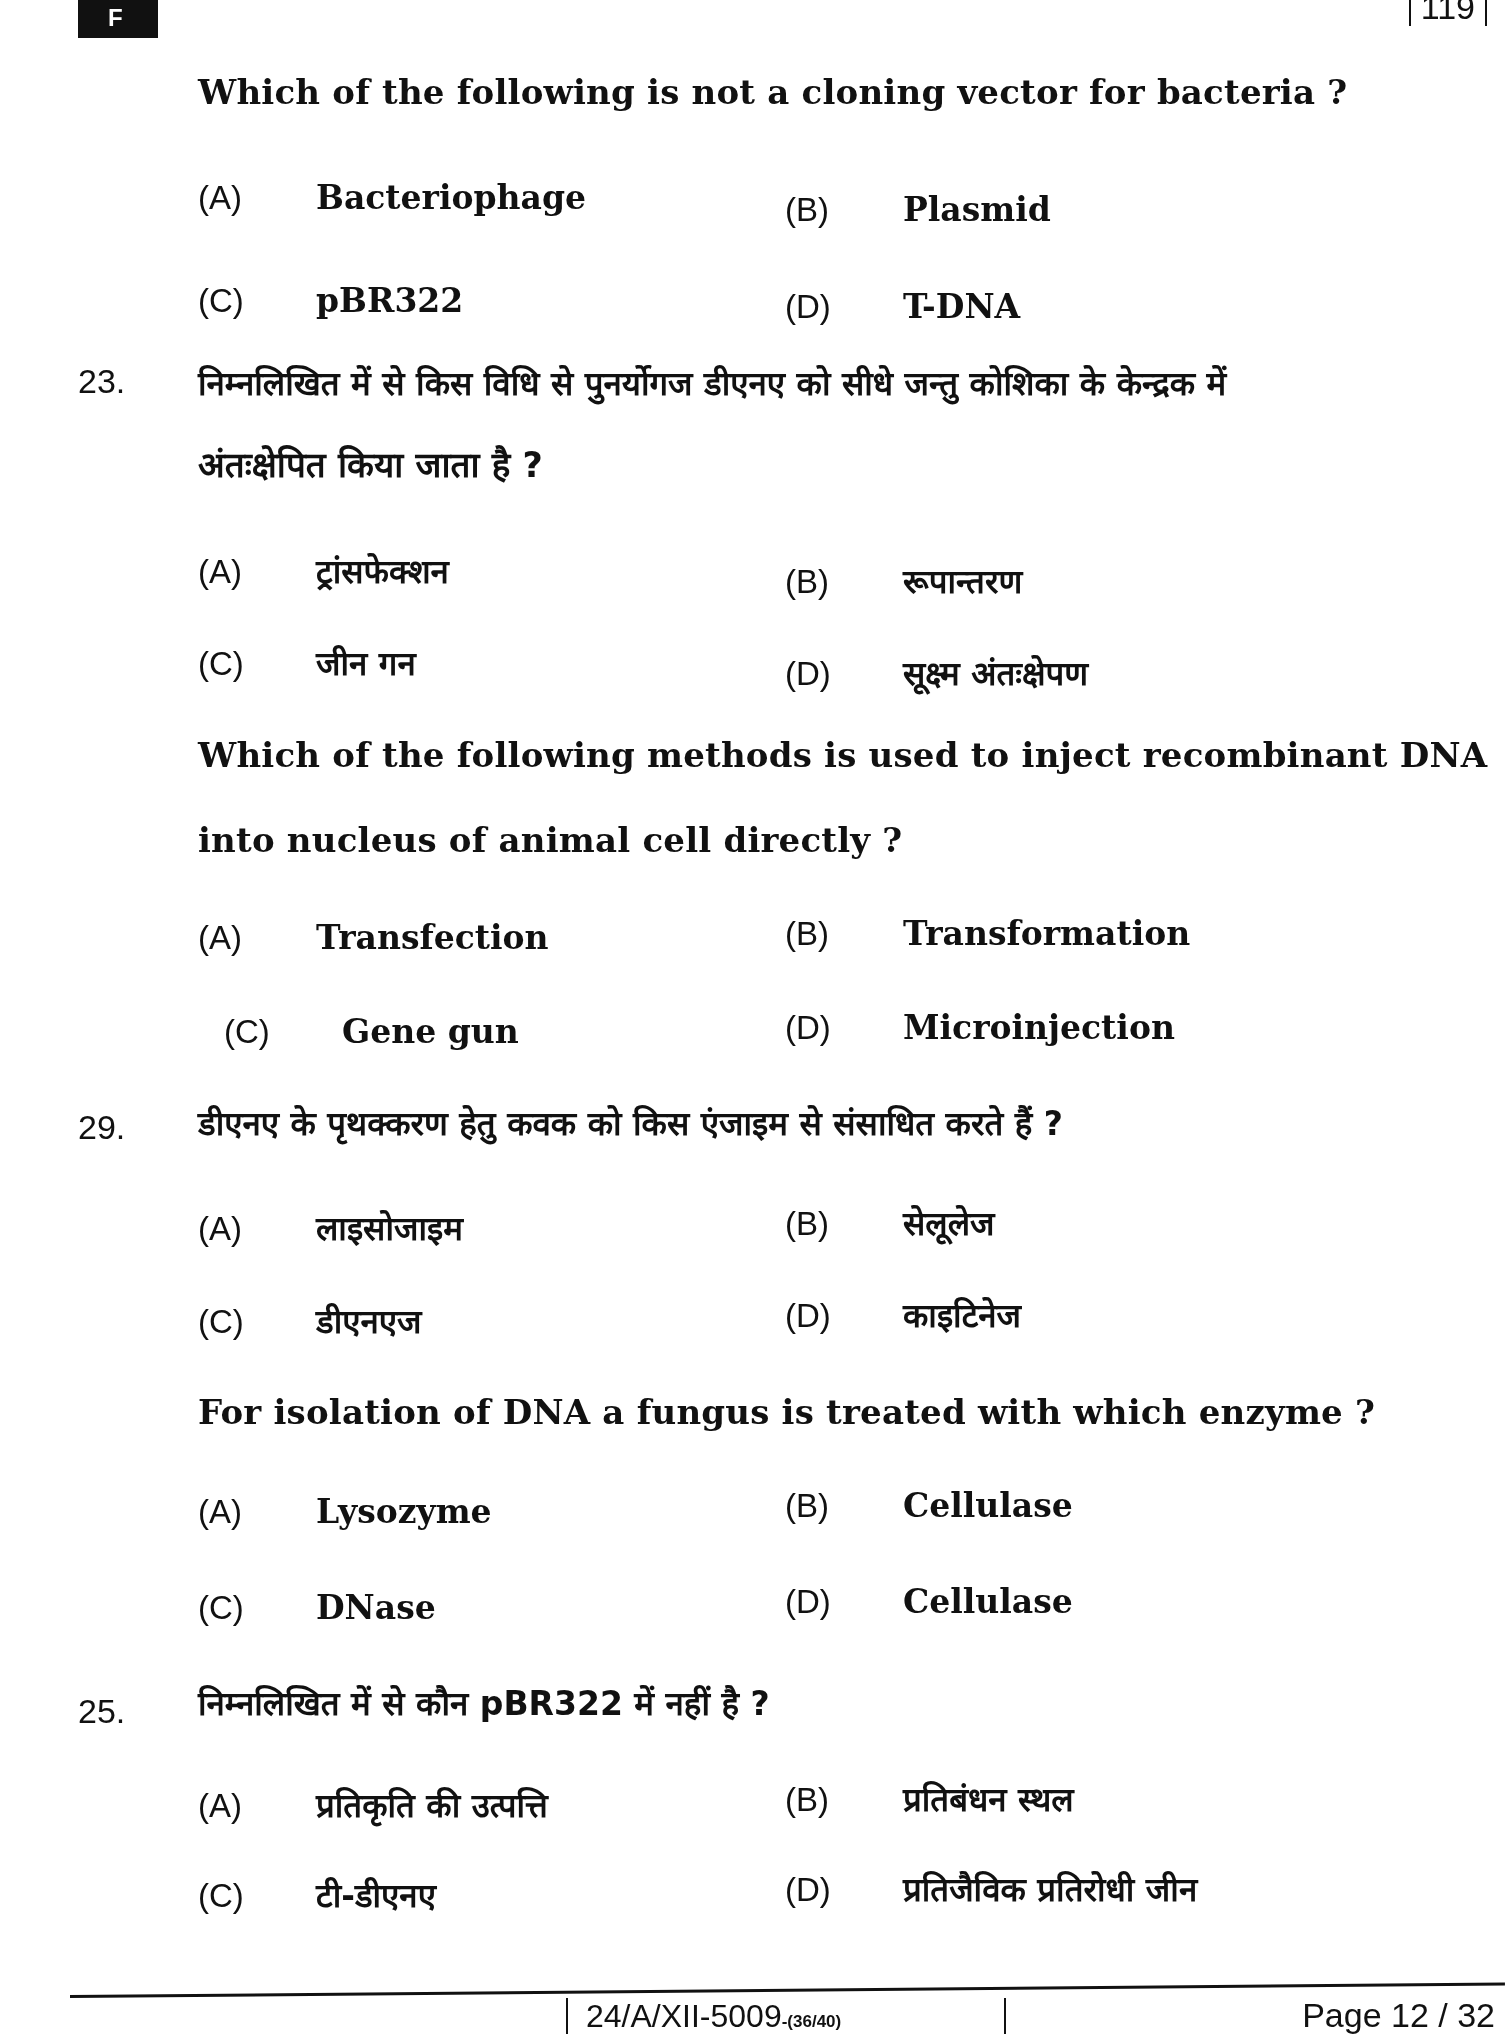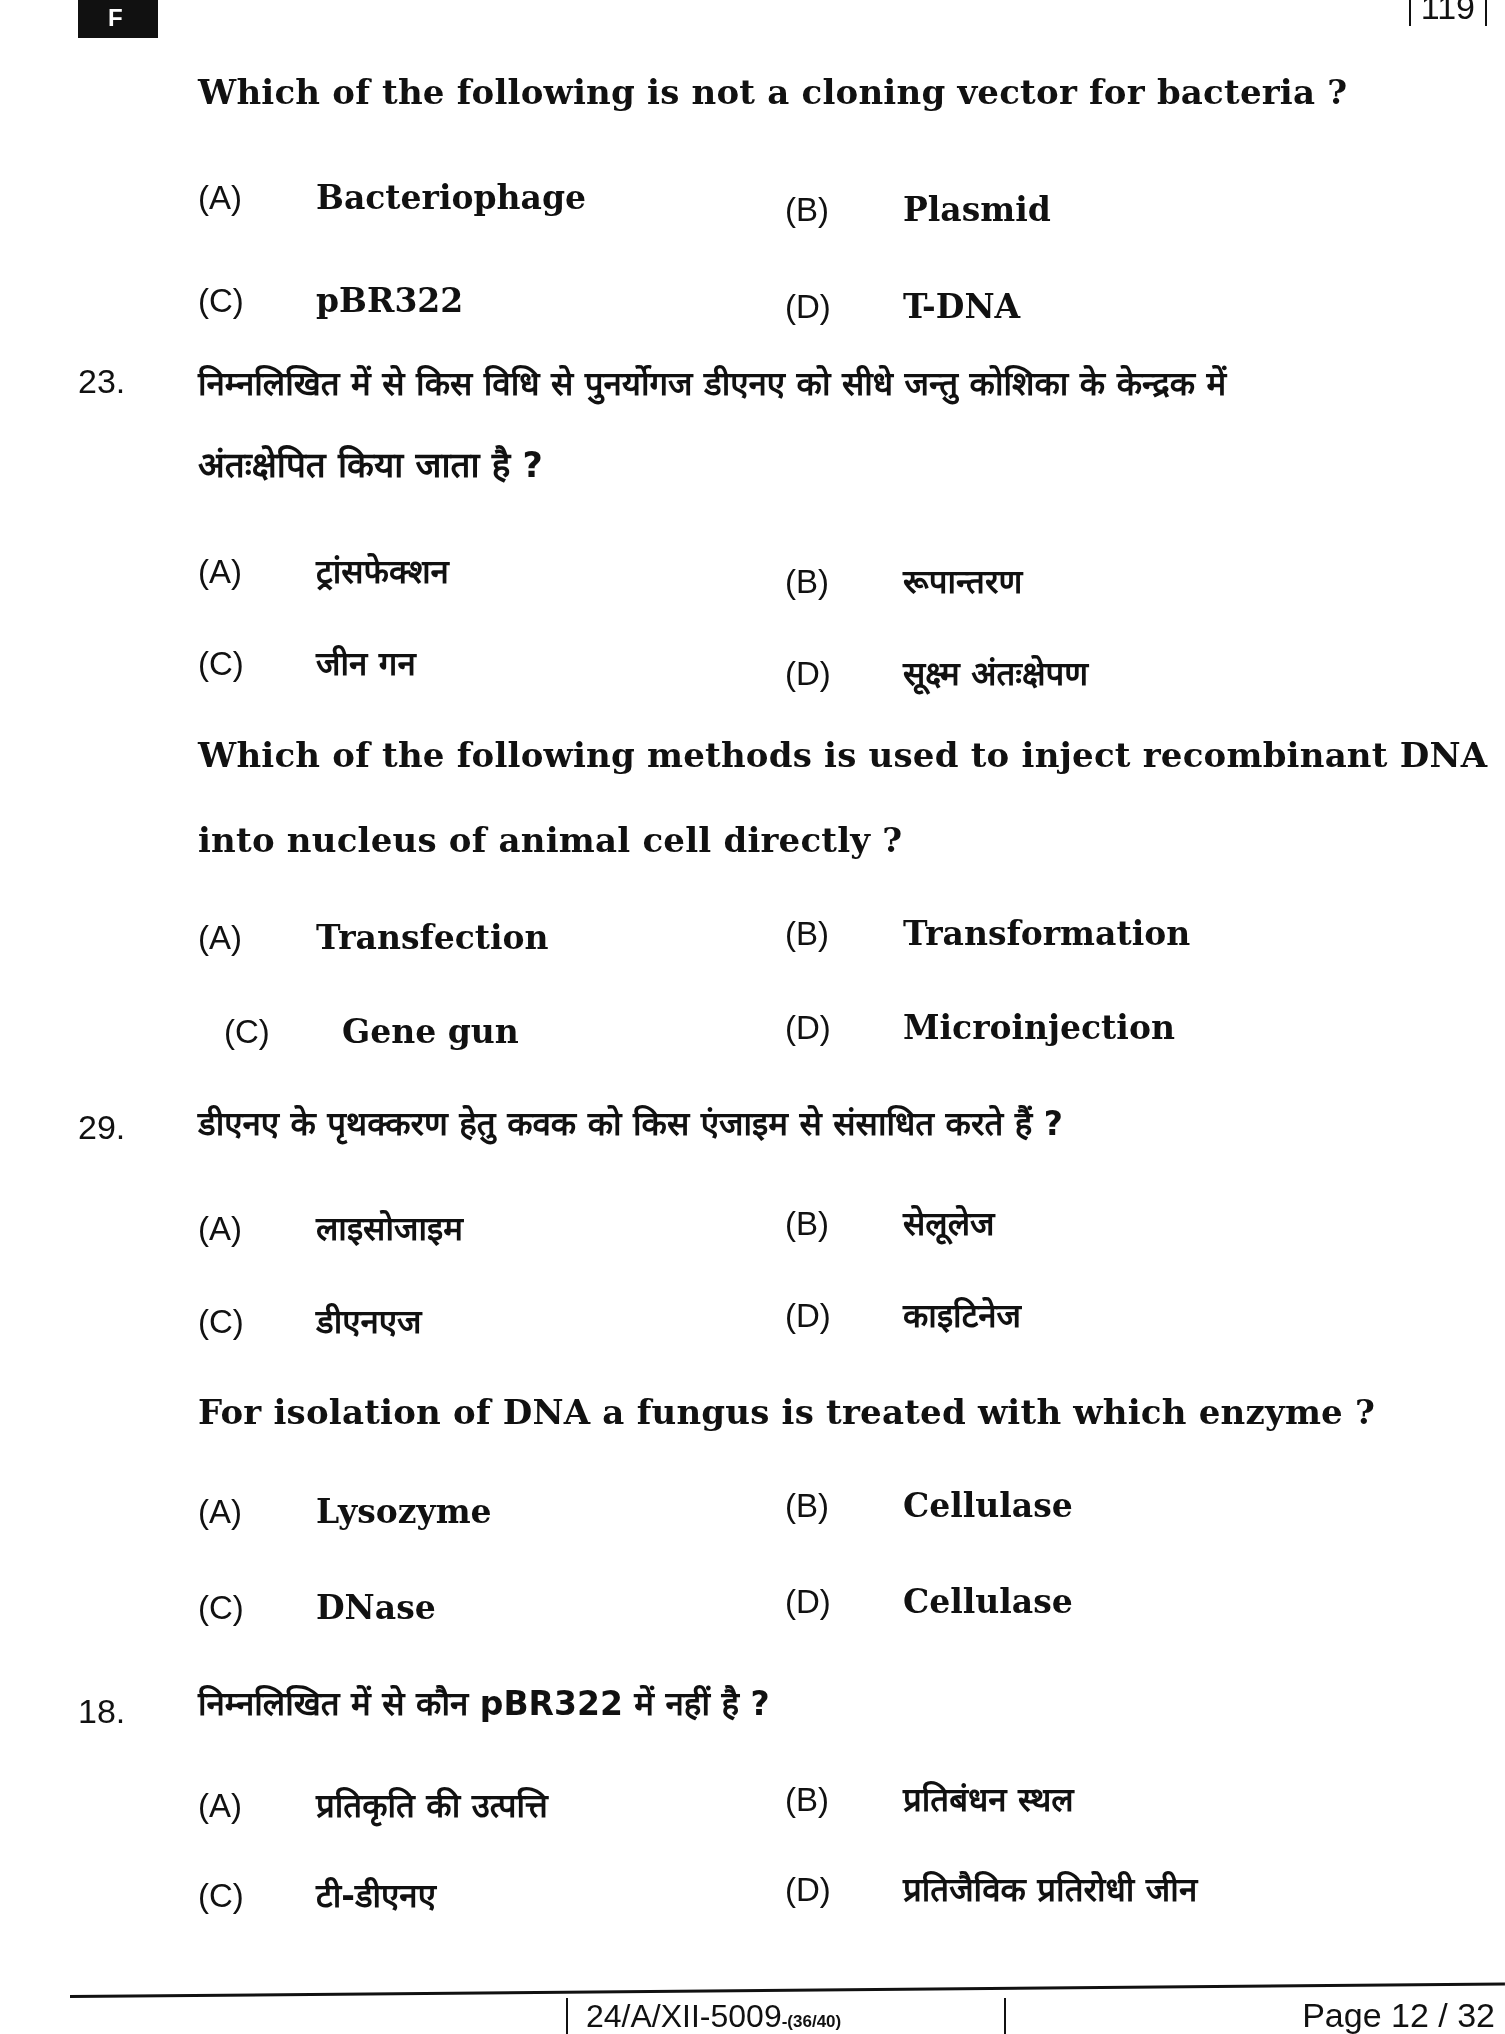--- a/index.html
+++ b/index.html
@@ -53,21 +53,21 @@
 <div class="opt colA" style="top:1205px;"><span class="lbl">(A)</span><span class="txt-hi">लाइसोजाइम</span></div>
 <div class="opt colB" style="top:1200px;"><span class="lbl">(B)</span><span class="txt-hi">सेलूलेज</span></div>
 <div class="opt colA" style="top:1298px;"><span class="lbl">(C)</span><span class="txt-hi">डीएनएज</span></div>
 <div class="opt colB" style="top:1292px;"><span class="lbl">(D)</span><span class="txt-hi">काइटिनेज</span></div>
 <div class="q-en" style="top:1392px;">For isolation of DNA a fungus is treated with which enzyme ?</div>
 <div class="opt colA" style="top:1492px;"><span class="lbl">(A)</span><span>Lysozyme</span></div>
 <div class="opt colB" style="top:1486px;"><span class="lbl">(B)</span><span>Cellulase</span></div>
 <div class="opt colA" style="top:1588px;"><span class="lbl">(C)</span><span>DNase</span></div>
 <div class="opt colB" style="top:1582px;"><span class="lbl">(D)</span><span>Cellulase</span></div>
 
-<div class="qnum" style="top:1692px;">18.</div>
+<div class="qnum" style="top:1692px;">25.</div>
 <div class="q-hi" style="top:1680px; font-size:33px;">निम्नलिखित में से कौन pBR322 में नहीं है ?</div>
 <div class="opt colA" style="top:1782px;"><span class="lbl">(A)</span><span class="txt-hi">प्रतिकृति की उत्पत्ति</span></div>
 <div class="opt colB" style="top:1776px;"><span class="lbl">(B)</span><span class="txt-hi">प्रतिबंधन स्थल</span></div>
 <div class="opt colA" style="top:1872px;"><span class="lbl">(C)</span><span class="txt-hi">टी-डीएनए</span></div>
 <div class="opt colB" style="top:1866px;"><span class="lbl">(D)</span><span class="txt-hi">प्रतिजैविक प्रतिरोधी जीन</span></div>
 
 <div class="footer-line"></div>
 <div class="footer-code"><span>24/A/XII-5009</span><small>-(36/40)</small></div>
 <div class="footer-page">Page 12 / 32</div>
 

